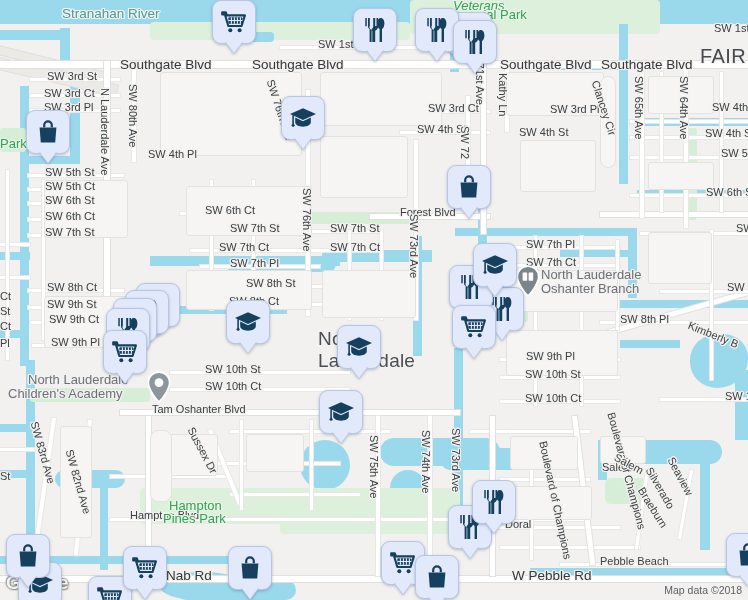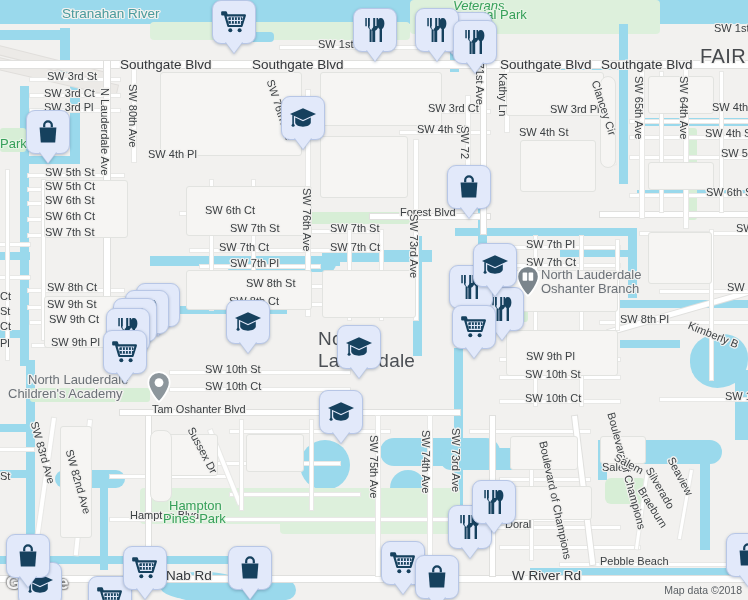--- a/index.html
+++ b/index.html
@@ -314,21 +314,21 @@
       <div class="lbl " style="left: 130px; top: 509px;">Hampton Blvd</div>
       <div class="lbl " style="left: 0px; top: 470px;">St</div>
       <div class="lbl " style="left: 0px; top: 290px;">Ct</div>
       <div class="lbl " style="left: 0px; top: 305px;">St</div>
       <div class="lbl " style="left: 0px; top: 320px;">Ct</div>
       <div class="lbl " style="left: 0px; top: 337px;">Pl</div>
       <div class="lbl big" style="left: 120px; top: 59px;">Southgate Blvd</div>
       <div class="lbl big" style="left: 252px; top: 59px;">Southgate Blvd</div>
       <div class="lbl big" style="left: 500px; top: 59px;">Southgate Blvd</div>
       <div class="lbl big" style="left: 601px; top: 59px;">Southgate Blvd</div>
-      <div class="lbl big" style="left: 512px; top: 570px;">W River Rd</div>
+      <div class="lbl big" style="left: 512px; top: 570px;">W Pebble Rd</div>
       <div class="lbl big" style="left: 148px; top: 570px;">McNab Rd</div>
       <div class="lbl huge" style="left: 700px; top: 50px;">FAIR G.</div>
       <div class="lbl vert" style="left: 111px; top: 88px; transform: rotate(90deg); transform-origin: 0px 0px;">N Lauderdale Ave</div>
       <div class="lbl vert" style="left: 139px; top: 84px; transform: rotate(90deg); transform-origin: 0px 0px;">SW 80th Ave</div>
       <div class="lbl vert" style="left: 276px; top: 78px; transform: rotate(72deg); transform-origin: 0px 0px;">SW 76th Ave</div>
       <div class="lbl vert" style="left: 313px; top: 188px; transform: rotate(90deg); transform-origin: 0px 0px;">SW 76th Ave</div>
       <div class="lbl vert" style="left: 420px; top: 214px; transform: rotate(90deg); transform-origin: 0px 0px;">SW 73rd Ave</div>
       <div class="lbl vert" style="left: 486px; top: 42px; transform: rotate(90deg); transform-origin: 0px 0px;">SW 71st Ave</div>
       <div class="lbl vert" style="left: 471px; top: 126px; transform: rotate(90deg); transform-origin: 0px 0px;">SW 72</div>
       <div class="lbl vert" style="left: 509px; top: 73px; transform: rotate(90deg); transform-origin: 0px 0px;">Kathy Ln</div>

